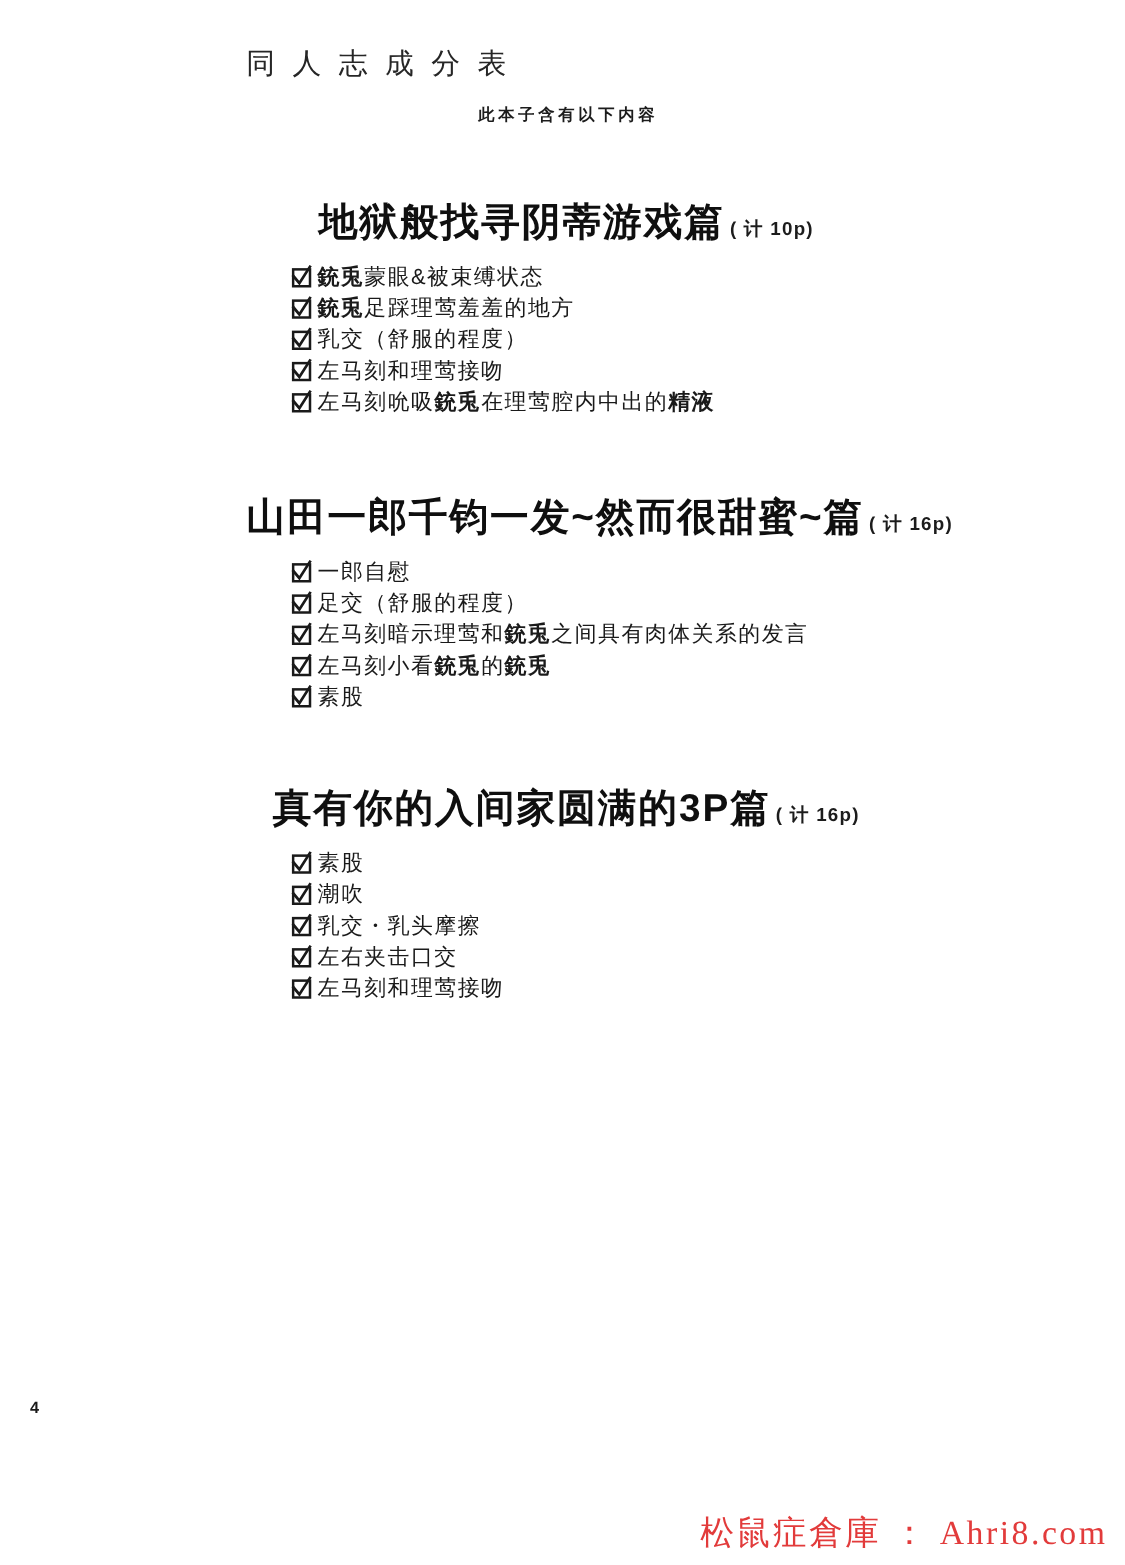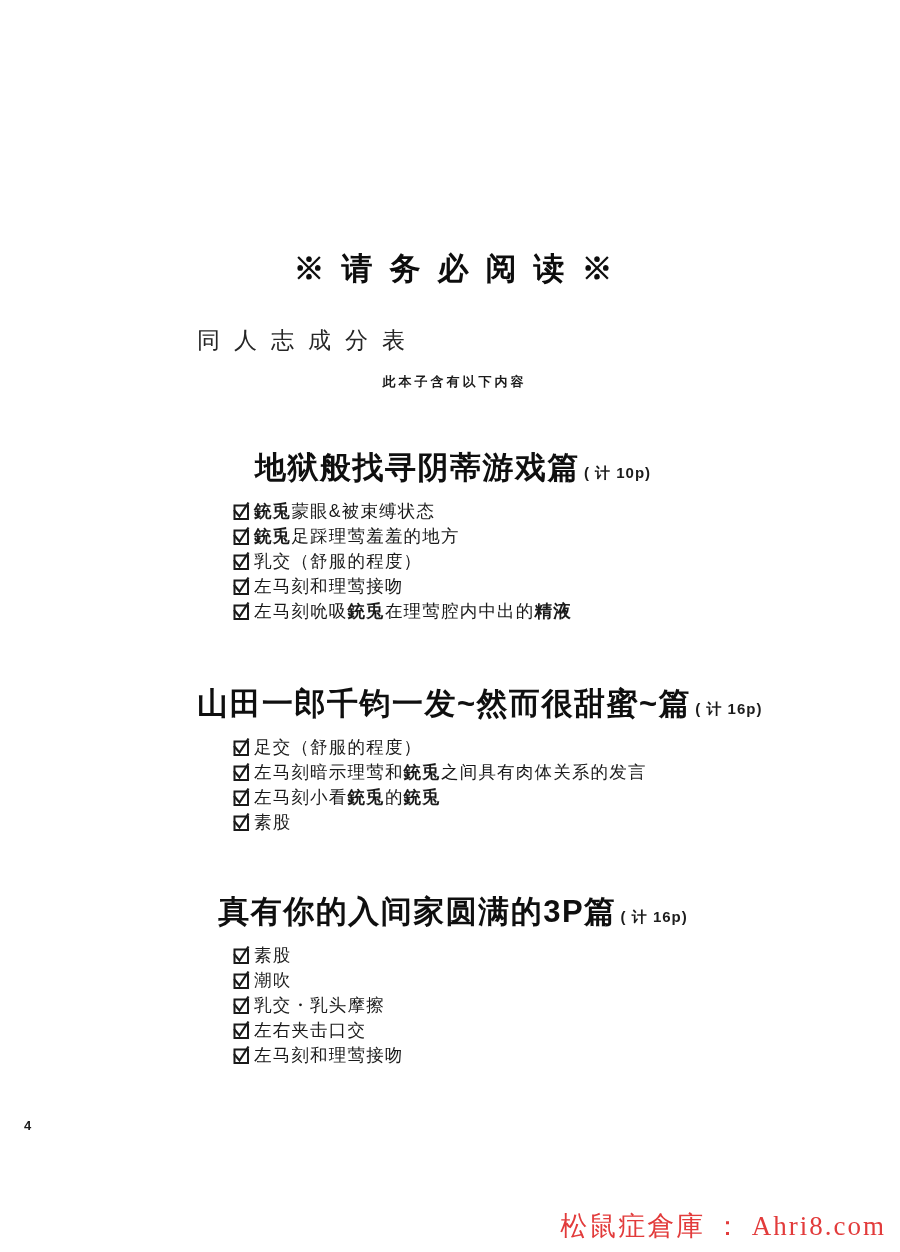--- a/index.html
+++ b/index.html
@@ -109,21 +109,20 @@
     font-size: 27px;
     letter-spacing: 2px;
     white-space: nowrap;
   }
 </style>
 </head>
 <body>
 
 <div class="page">
   <div class="column">
-    <h1 class="title">※请务必阅读※</h1>
     <div class="subtitle">同人志成分表</div>
     <div class="note">此本子含有以下内容</div>
     <div id="sections">
         <section class="section">
           <h2 class="section-heading sec-heading-1"><span class="sec-title">地狱般找寻阴蒂游戏篇</span><span class="sec-pages">( 计 10p)</span></h2>
           <ul class="checklist">
             <li>
               <span class="cbx"><svg viewBox="0 0 18 20" width="18" height="20">
                   <rect x="1.5" y="4.5" width="13.5" height="13.5" fill="none" stroke="#1a1a1a" stroke-width="2"></rect>
                   <polyline points="1,9 6.5,15.5 15.5,1.5" fill="none" stroke="#1a1a1a" stroke-width="2.2"></polyline>
@@ -161,20 +160,27 @@
               <span>左马刻吮吸</span>
               <span class="seg-bold">銃兎</span>
               <span>在理莺腔内中出的</span>
               <span class="seg-bold">精液</span>
             </li>
           </ul>
         </section>
         <section class="section">
           <h2 class="section-heading sec-heading-2"><span class="sec-title">山田一郎千钧一发~然而很甜蜜~篇</span><span class="sec-pages">( 计 16p)</span></h2>
           <ul class="checklist">
+            <li>
+              <span class="cbx"><svg viewBox="0 0 18 20" width="18" height="20">
+                  <rect x="1.5" y="4.5" width="13.5" height="13.5" fill="none" stroke="#1a1a1a" stroke-width="2"></rect>
+                  <polyline points="1,9 6.5,15.5 15.5,1.5" fill="none" stroke="#1a1a1a" stroke-width="2.2"></polyline>
+                </svg></span>
+              <span>一郎自慰</span>
+            </li>
             <li>
               <span class="cbx"><svg viewBox="0 0 18 20" width="18" height="20">
                   <rect x="1.5" y="4.5" width="13.5" height="13.5" fill="none" stroke="#1a1a1a" stroke-width="2"></rect>
                   <polyline points="1,9 6.5,15.5 15.5,1.5" fill="none" stroke="#1a1a1a" stroke-width="2.2"></polyline>
                 </svg></span>
               <span>足交（舒服的程度）</span>
             </li>
             <li>
               <span class="cbx"><svg viewBox="0 0 18 20" width="18" height="20">
                   <rect x="1.5" y="4.5" width="13.5" height="13.5" fill="none" stroke="#1a1a1a" stroke-width="2"></rect>

